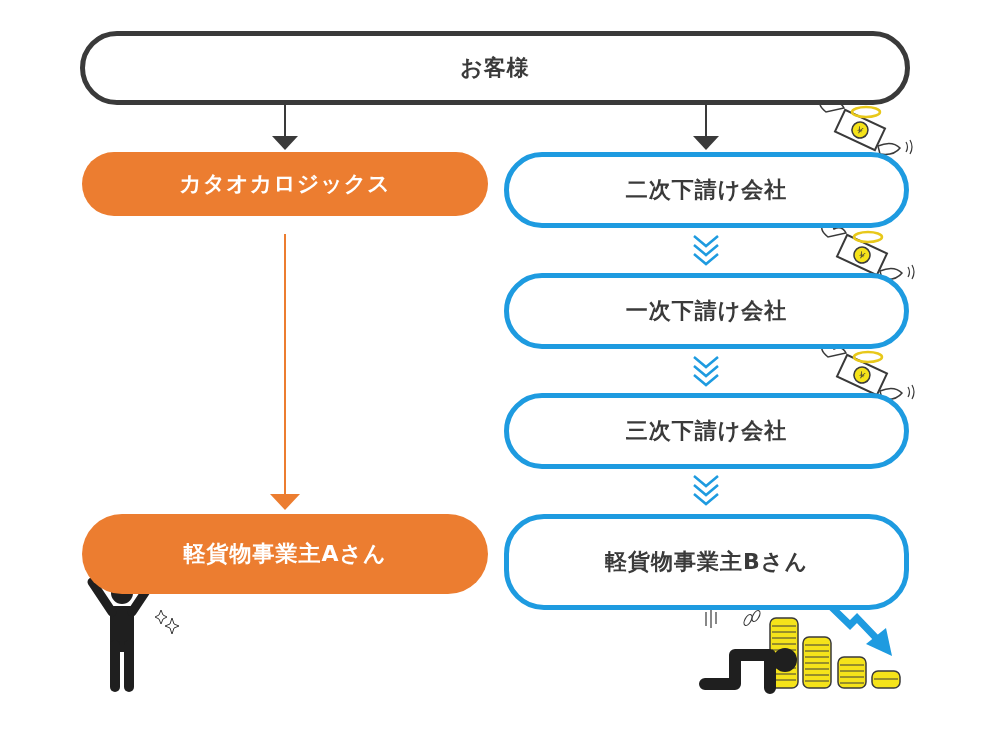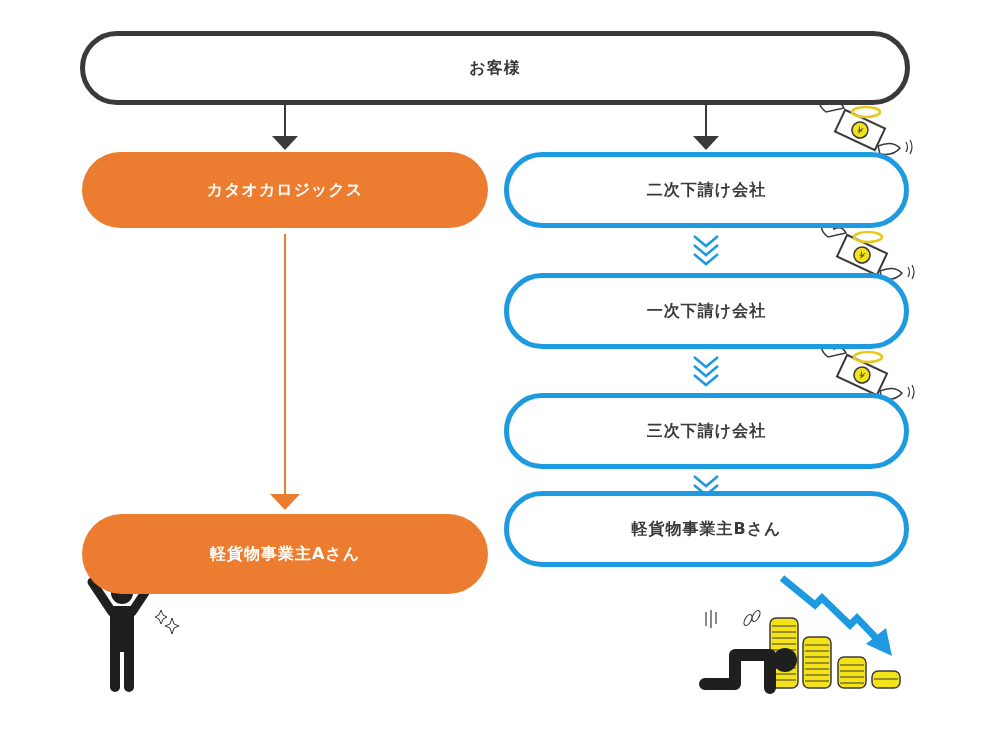--- a/index.html
+++ b/index.html
@@ -1,20 +1,20 @@
 <!DOCTYPE html>
 <html><head>
 <meta charset="utf-8">
 <style>
   html, body { margin: 0; padding: 0; background: #ffffff; }
   body { width: 988px; height: 751px; position: relative; overflow: hidden;
          font-family: "DejaVu Sans", "Liberation Sans", sans-serif; }
   .node { position: absolute; box-sizing: border-box; border-radius: 40px;
           display: flex; align-items: center; justify-content: center;
-          font-weight: bold; font-size: 16px; letter-spacing: 1px; }
+          font-weight: bold; font-size: 22px; letter-spacing: 1px; }
   .node-dark { border: 5px solid #3a3a3a; background: #fff; color: #3a3a3a; }
   .node-orange { background: #ec7d30; color: #ffffff; }
   .node-blue { border: 5px solid #1e9be0; background: #fff; color: #3a3a3a; }
   svg.layer { position: absolute; left: 0; top: 0; }
 </style>
 </head>
 <body>
 
 <svg class="layer" width="988" height="751">
 
@@ -124,35 +124,35 @@
     <path d="M706,612v14M711,610v18M716,612v12"></path>
     <ellipse cx="748" cy="620" rx="3" ry="6" transform="rotate(30 748 620)"></ellipse>
     <ellipse cx="756" cy="616" rx="3" ry="6" transform="rotate(30 756 616)"></ellipse>
   </g>
 </svg>
 
 <div class="node node-dark" style="left:80px; top:31px; width:830px; height:74px;">
   <span>お客様</span>
 </div>
 
-<div class="node node-orange" style="left:82px; top:152px; width:406px; height:76px;">
+<div class="node node-orange" style="left:82px; top:152px; width:406px; height:64px;">
   <span>カタオカロジックス</span>
 </div>
 
 <div class="node node-orange" style="left:82px; top:514px; width:406px; height:80px;">
   <span>軽貨物事業主Aさん</span>
 </div>
 
 <div class="node node-blue" style="left:504px; top:152px; width:405px; height:76px;">
   <span>二次下請け会社</span>
 </div>
 
 <div class="node node-blue" style="left:504px; top:273px; width:405px; height:76px;">
   <span>一次下請け会社</span>
 </div>
 
 <div class="node node-blue" style="left:504px; top:393px; width:405px; height:76px;">
   <span>三次下請け会社</span>
 </div>
 
-<div class="node node-blue" style="left:504px; top:491px; width:405px; height:76px;">
+<div class="node node-blue" style="left:504px; top:514px; width:405px; height:96px;">
   <span>軽貨物事業主Bさん</span>
 </div>
 
 </body></html>

